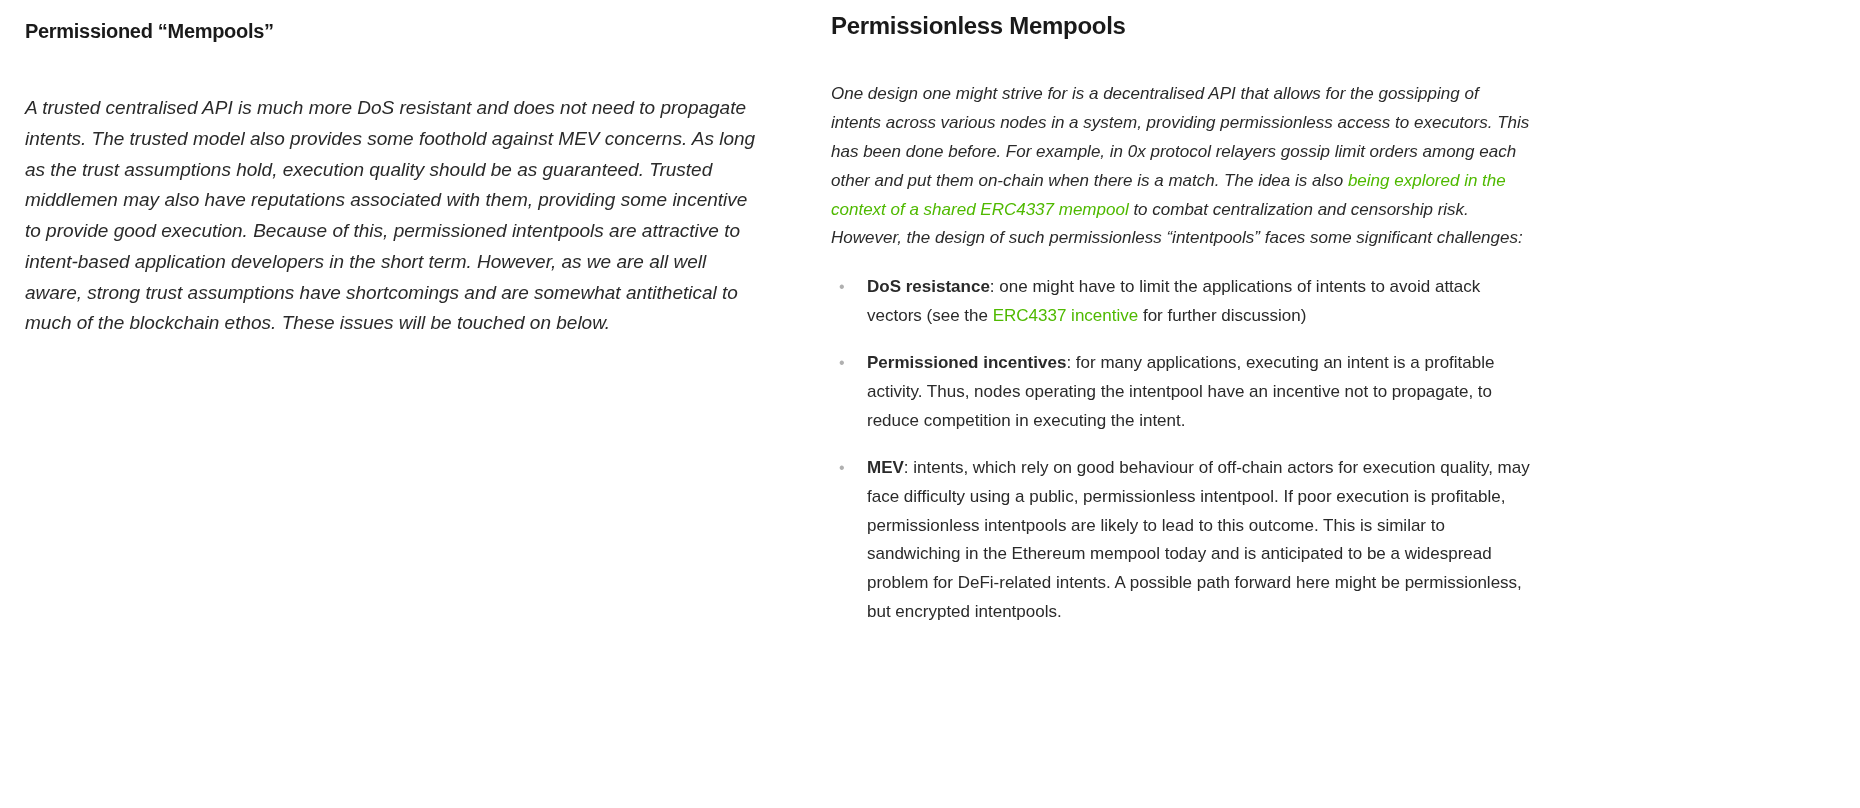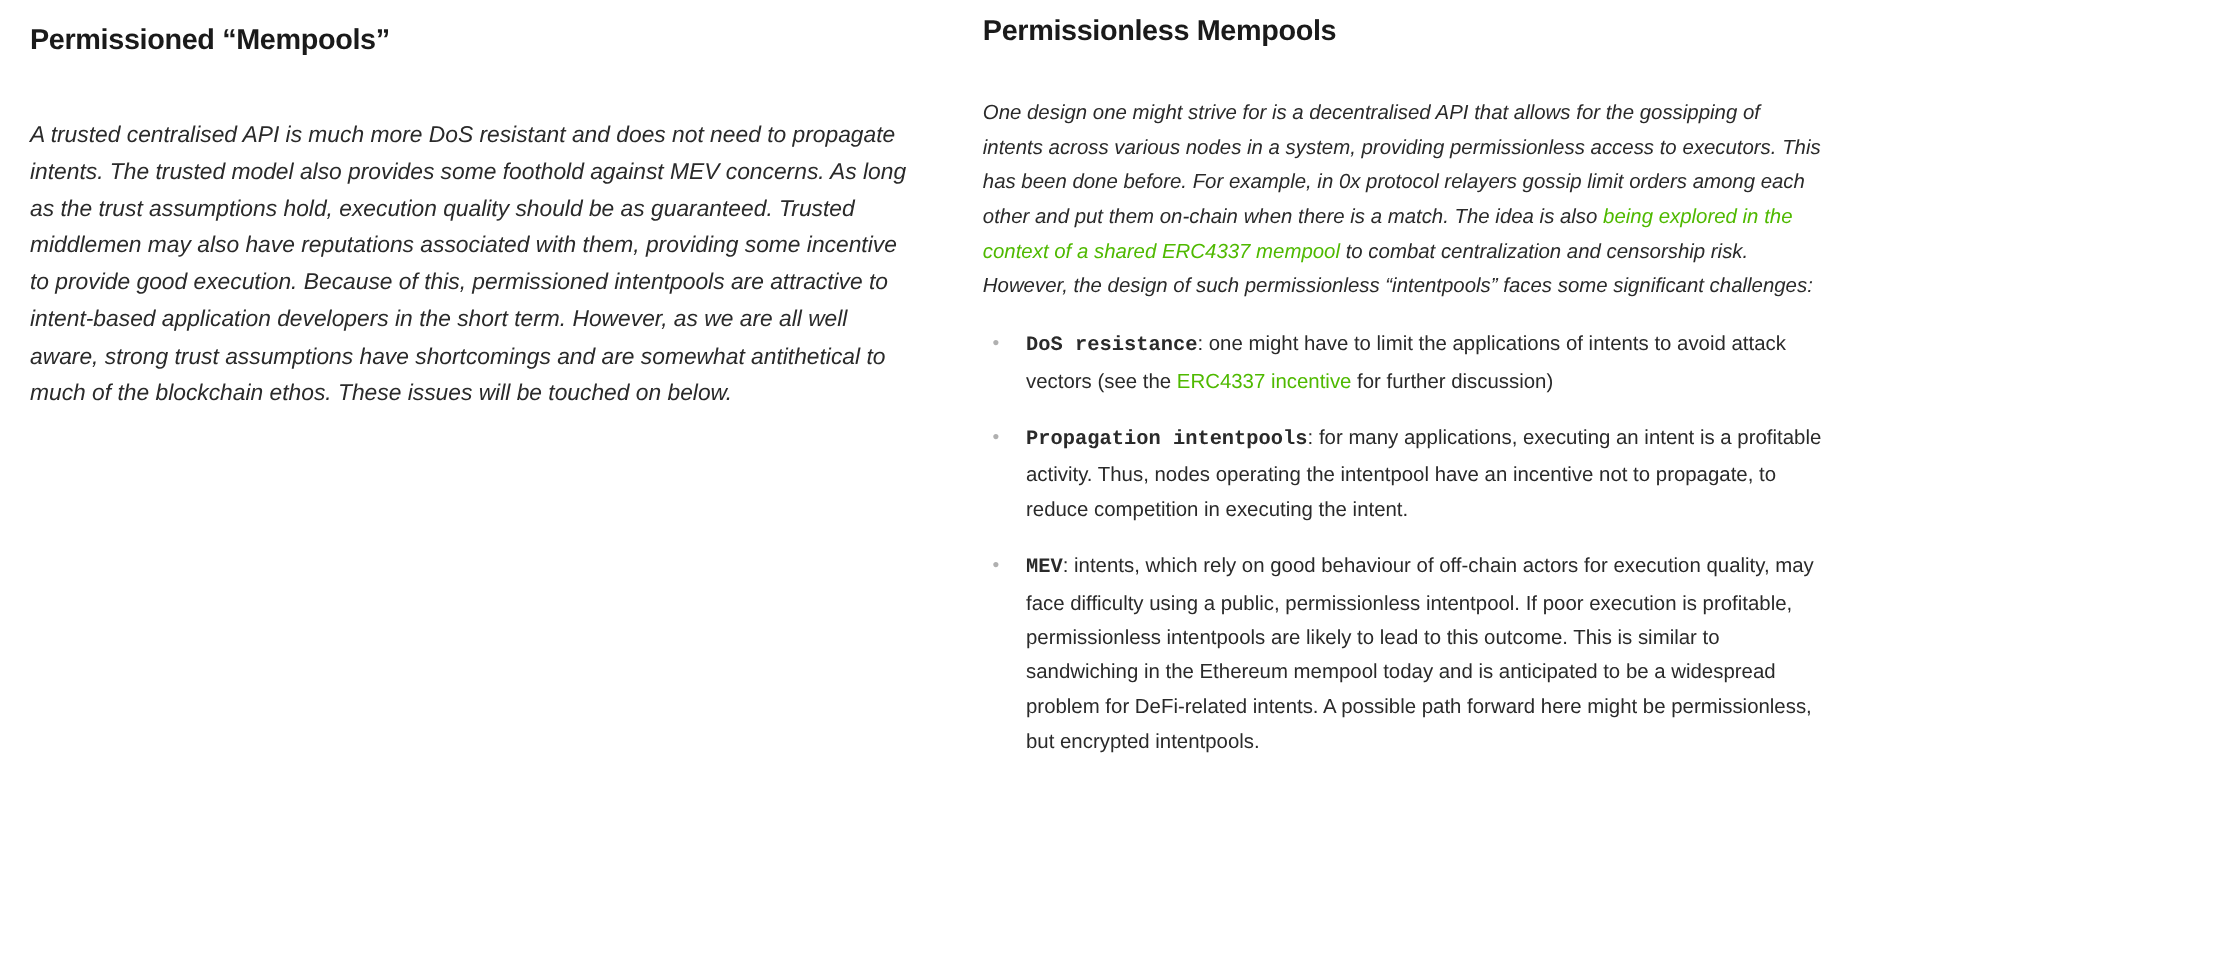--- a/index.html
+++ b/index.html
@@ -18,24 +18,24 @@
       gap: 50px;
     }
     .column {
       flex: 1;
     }
     .left-column {
       max-width: 740px;
     }
     .right-column {
       max-width: 700px;
-      margin-left: 4px;
+      margin-left: 16px;
     }
     h2 {
-      font-size: 24px;
+      font-size: 20px;
       font-weight: 600;
       color: #1a1a1a;
       margin-bottom: 50px;
       letter-spacing: -0.3px;
     }
     .right-column h2 {
       font-size: 24px;
       margin-bottom: 40px;
       margin-top: -8px;
     }
@@ -69,40 +69,39 @@
     }
     li::before {
       content: "•";
       position: absolute;
       left: -20px;
       color: #b0b0b0;
       font-size: 16px;
     }
     .bold {
       font-weight: 700;
-      font-family: Liberation Mono, monospace;
     }
   </style>
 </head>
 <body>
 
 <div class="column left-column">
   <h2>Permissioned “Mempools”</h2>
   <p>A trusted centralised API is much more DoS resistant and does not need to propagate intents. The trusted model also provides some foothold against MEV concerns. As long as the trust assumptions hold, execution quality should be as guaranteed. Trusted middlemen may also have reputations associated with them, providing some incentive to provide good execution. Because of this, permissioned intentpools are attractive to intent-based application developers in the short term. However, as we are all well aware, strong trust assumptions have shortcomings and are somewhat antithetical to much of the blockchain ethos. These issues will be touched on below.</p>
 </div>
 
 <div class="column right-column">
   <h2>Permissionless Mempools</h2>
   <p>
     <span>One design one might strive for is a decentralised API that allows for the gossipping of intents across various nodes in a system, providing permissionless access to executors. This has been done before. For example, in 0x protocol relayers gossip limit orders among each other and put them on-chain when there is a match. The idea is also </span><a href="#">being explored in the context of a shared ERC4337 mempool</a><span> to combat centralization and censorship risk. However, the design of such permissionless “intentpools” faces some significant challenges:</span>
   </p>
   <ul>
     <li>
       <span class="bold">DoS resistance</span><span>: one might have to limit the applications of intents to avoid attack vectors (see the </span><a href="#">ERC4337 incentive</a><span> for further discussion)</span>
     </li>
     <li>
-      <span class="bold">Propagation intentpools</span><span>: for many applications, executing an intent is a profitable activity. Thus, nodes operating the intentpool have an incentive not to propagate, to reduce competition in executing the intent.</span>
+      <span class="bold">Permissioned incentives</span><span>: for many applications, executing an intent is a profitable activity. Thus, nodes operating the intentpool have an incentive not to propagate, to reduce competition in executing the intent.</span>
     </li>
     <li>
       <span class="bold">MEV</span><span>: intents, which rely on good behaviour of off-chain actors for execution quality, may face difficulty using a public, permissionless intentpool. If poor execution is profitable, permissionless intentpools are likely to lead to this outcome. This is similar to sandwiching in the Ethereum mempool today and is anticipated to be a widespread problem for DeFi-related intents. A possible path forward here might be permissionless, but encrypted intentpools.</span>
     </li>
   </ul>
 </div>
 
 </body></html>

